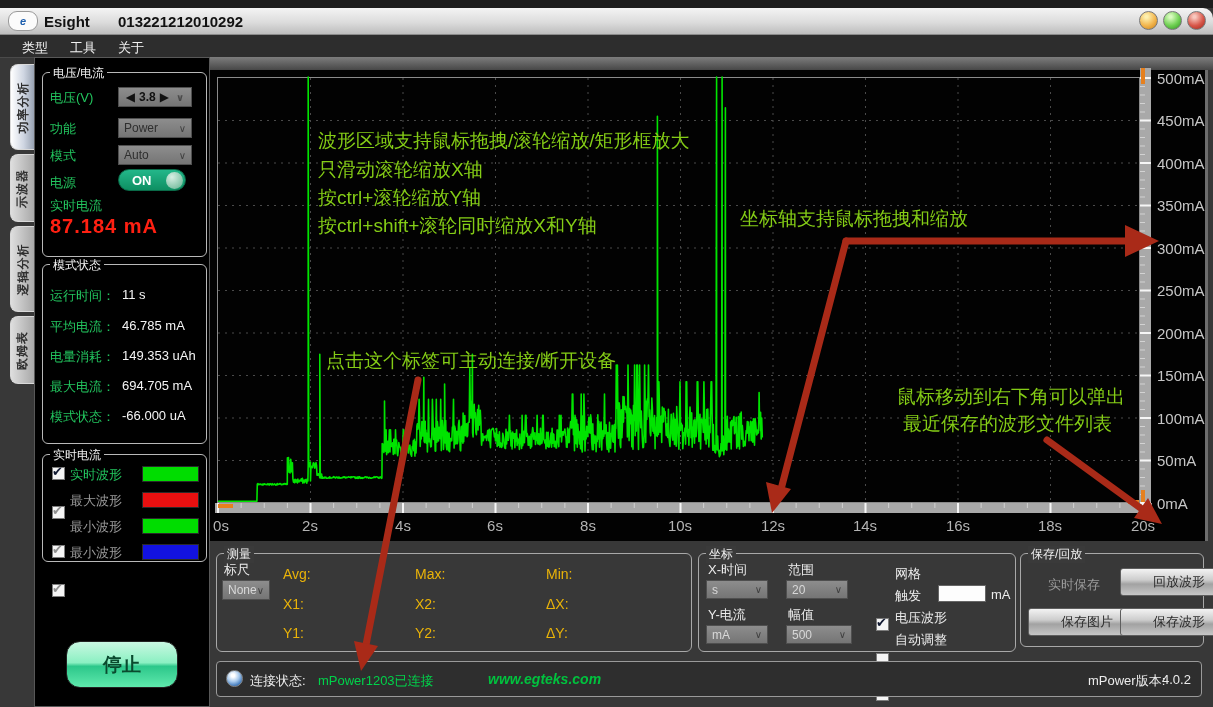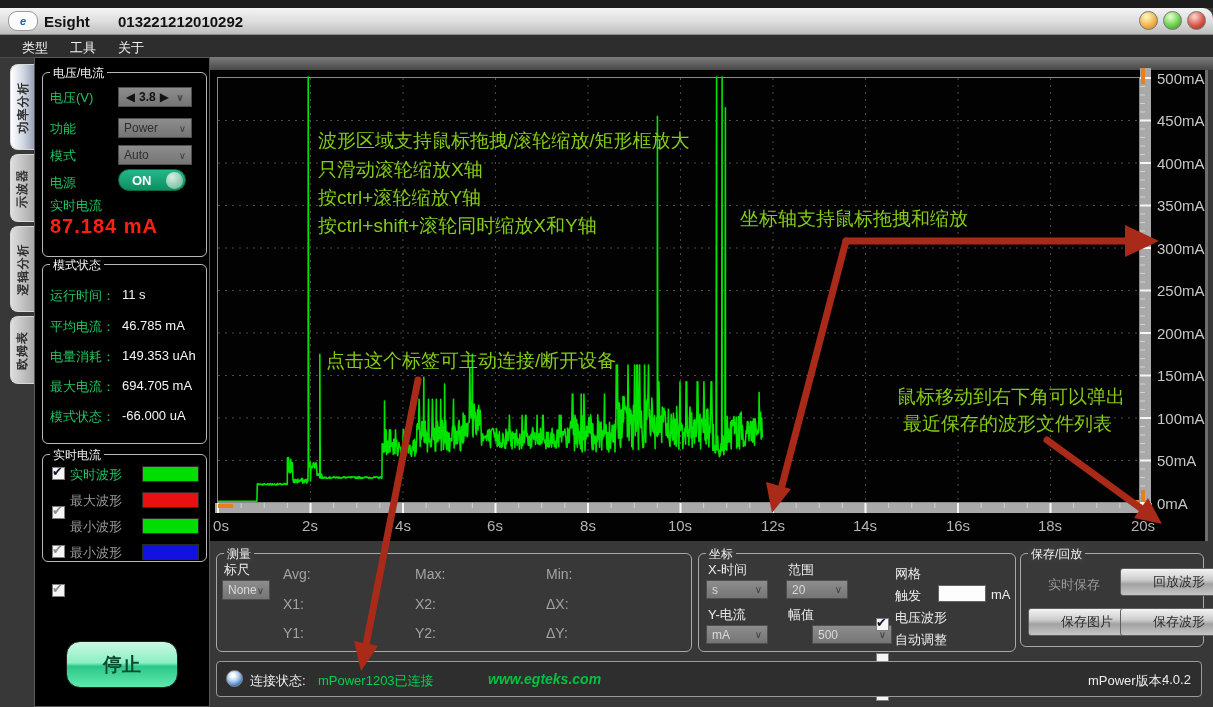--- a/index.html
+++ b/index.html
@@ -65,21 +65,21 @@
   .chart-right-edge{left:1205px;top:70px;width:3px;height:471px;background:#6d6d6d;}
   .axisbar-x{left:215px;top:503px;width:937px;height:10px;background:#a9a9a9;cursor:ew-resize;}
   .axisbar-y{left:1140px;top:68px;width:11px;height:445px;background:#a9a9a9;cursor:ns-resize;}
   .xtick{top:517px;width:50px;text-align:center;font-size:15px;color:#b4b4b4;}
   .ytick{left:1157px;font-size:15px;color:#c6c6c6;}
   .redtext{font-family:Liberation Sans, sans-serif;font-size:19px;color:#84cc16;white-space:nowrap;z-index:7;}
   #ovl{position:absolute;left:0;top:0;width:1213px;height:707px;pointer-events:none;z-index:6;}
   .plotarea{left:218px;top:78px;width:922px;height:425px;z-index:5;}
   
   .f13{font-size:13px;color:#ececec;}
-  .f14{font-size:14px;color:#a3a3a3;}
+  .f14{font-size:14px;color:#eab308;}
   .tinput{position:absolute;background:#fdfdfd;border:1px solid #666;height:17px;width:48px;font-size:12px;box-sizing:border-box;}
   .sbtn{background:linear-gradient(180deg,#f3f3f3 0%,#cdcdcd 42%,#a2a2a2 58%,#c6c6c6 100%);
     border:1px solid #5e5e5e;border-radius:3px;display:flex;align-items:center;justify-content:center;
     font-size:13px;color:#2c2c2c;cursor:pointer;padding-left:20px;}
   .statusbar{left:216px;top:661px;width:986px;height:36px;border:1px solid #9a9a9a;border-radius:4px;
     background:#2e2e2e;box-sizing:border-box;}
   .radio{left:226px;top:670px;width:15px;height:15px;border-radius:50%;border:1px solid #888;
     background:radial-gradient(circle at 40% 30%,#ffffff 12%,#a6c8ec 45%,#2f6cb4 80%);}
   .green{color:#00d24a;}
   .site{color:#00c23e;font-weight:bold;font-style:italic;font-size:14px;}
@@ -243,21 +243,21 @@
   <div class="abs dd" style="left:786px;top:580px;width:62px;height:19px">
     <span>20</span>
     <span class="chev">∨</span>
   </div>
   <div class="abs f13" style="left:708px;top:606px">Y-电流</div>
   <div class="abs dd" style="left:706px;top:625px;width:62px;height:19px">
     <span>mA</span>
     <span class="chev">∨</span>
   </div>
   <div class="abs f13" style="left:788px;top:606px">幅值</div>
-  <div class="abs dd" style="left:812px;top:625px;width:80px;height:19px">
+  <div class="abs dd" style="left:786px;top:625px;width:66px;height:19px">
     <span>500</span>
     <span class="chev">∨</span>
   </div>
   <div class="abs cb checked" style="left:876px;top:566px"></div>
   <div class="abs f13" style="left:895px;top:565px">网格</div>
   <div class="abs cb" style="left:876px;top:588px"></div>
   <div class="abs f13" style="left:895px;top:587px">触发</div>
   <input class="tinput" style="left: 938px; top: 585px;" value="">
   <div class="abs f13" style="left:991px;top:587px">mA</div>
   <div class="abs cb" style="left:876px;top:610px"></div>

